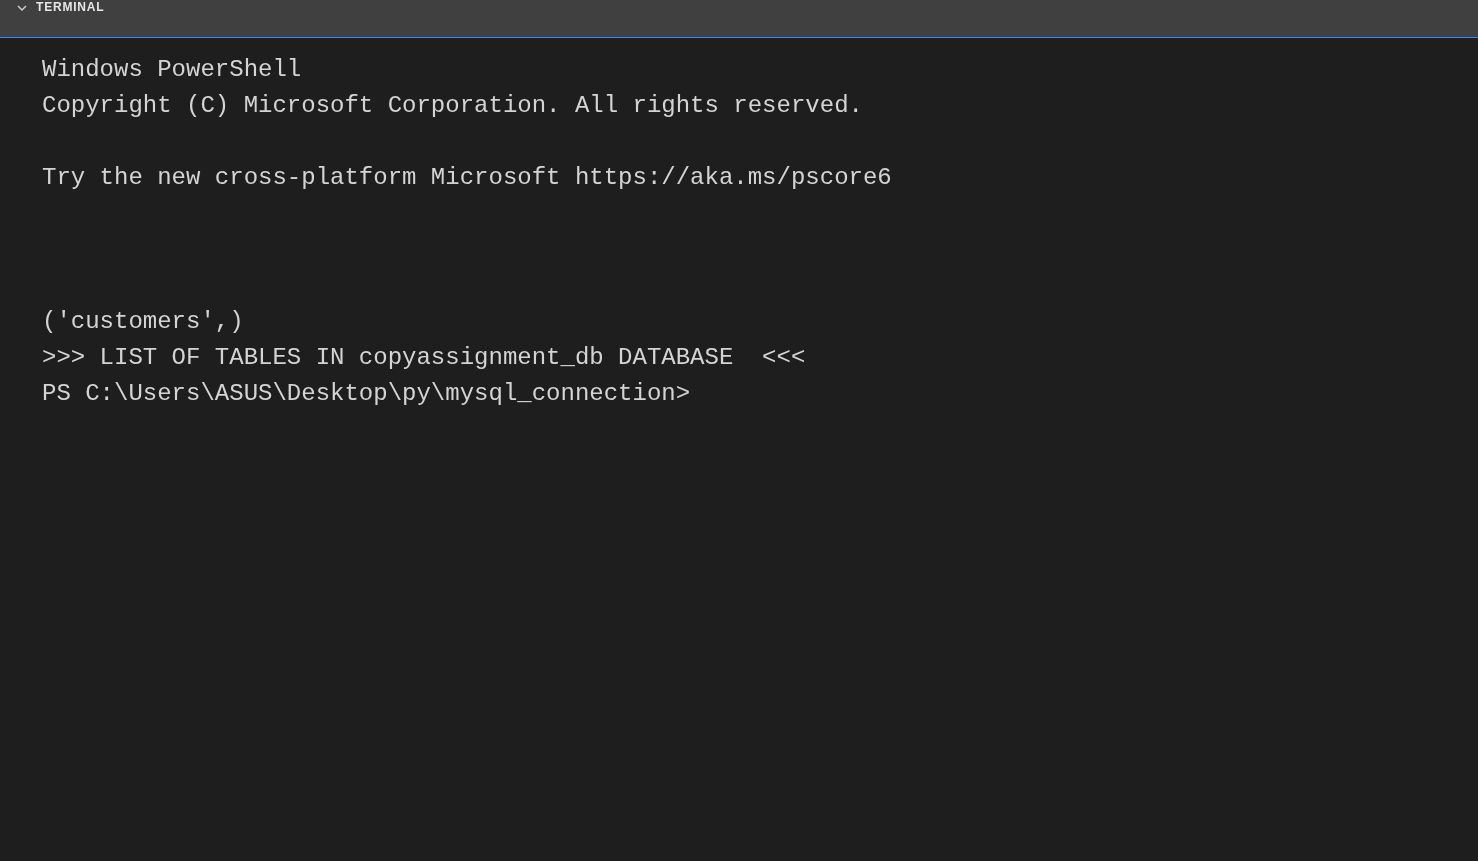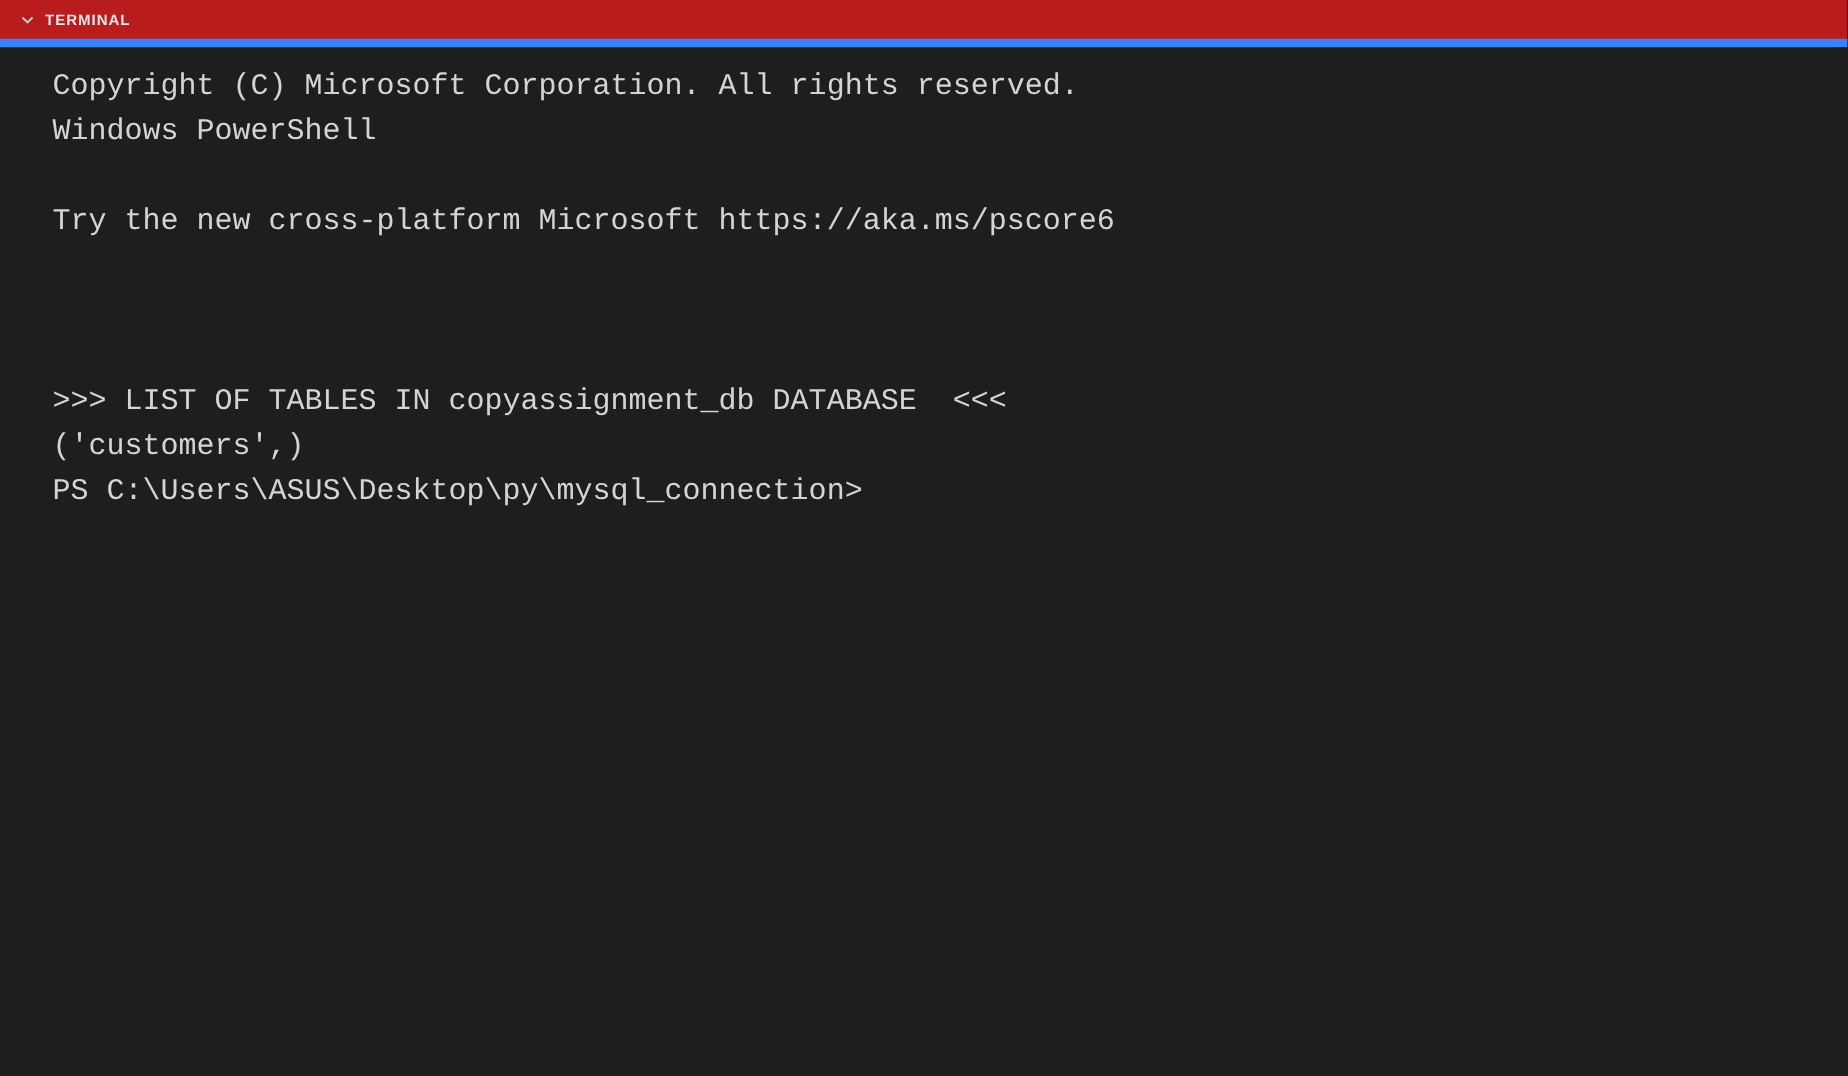--- a/index.html
+++ b/index.html
@@ -8,26 +8,26 @@
       box-sizing: border-box;
     }
     body {
       background-color: #1e1e1e;
       font-family: 'Consolas', 'Courier New', monospace;
       width: 1478px;
       height: 861px;
       overflow: hidden;
     }
     .panel-header {
-      background-color: #b91c1c;
+      background-color: #404040;
       height: 38px;
       display: flex;
-      align-items: center;
+      align-items: flex-start;
       padding-left: 14px;
-      border-bottom: 7px solid #3b82f6;
+      border-bottom: 1px solid #3b82f6;
     }
     .chevron {
       color: #cccccc;
       font-size: 14px;
       margin-right: 6px;
       display: inline-flex;
       align-items: center;
     }
     .chevron svg {
       width: 16px;
@@ -94,27 +94,27 @@
 <div class="panel-header">
   <span class="chevron">
     <svg viewBox="0 0 16 16" fill="none" stroke="#cccccc" stroke-width="1.5">
       <path d="M4 6 L8 10 L12 6"></path>
     </svg>
   </span>
   <span class="tab-label">TERMINAL</span>
 </div>
 
 <div class="terminal-body">
+  <div class="terminal-line">Windows PowerShell</div>
   <div class="terminal-line">Copyright (C) Microsoft Corporation. All rights reserved.</div>
-  <div class="terminal-line">Windows PowerShell</div>
   <div class="blank-line"></div>
   <div class="terminal-line">Try the new cross-platform Microsoft https://aka.ms/pscore6</div>
   <div class="blank-line"></div>
   <div class="blank-line"></div>
   <div class="blank-line"></div>
+  <div class="terminal-line">('customers',)</div>
   <div class="terminal-line">&gt;&gt;&gt; LIST OF TABLES IN copyassignment_db DATABASE  &lt;&lt;&lt;</div>
-  <div class="terminal-line">('customers',)</div>
   <div class="terminal-line">PS C:\Users\ASUS\Desktop\py\mysql_connection&gt;</div>
 </div>
 
 <div class="scrollbar">
   <div class="scrollbar-thumb"></div>
 </div>
 
 </body></html>

